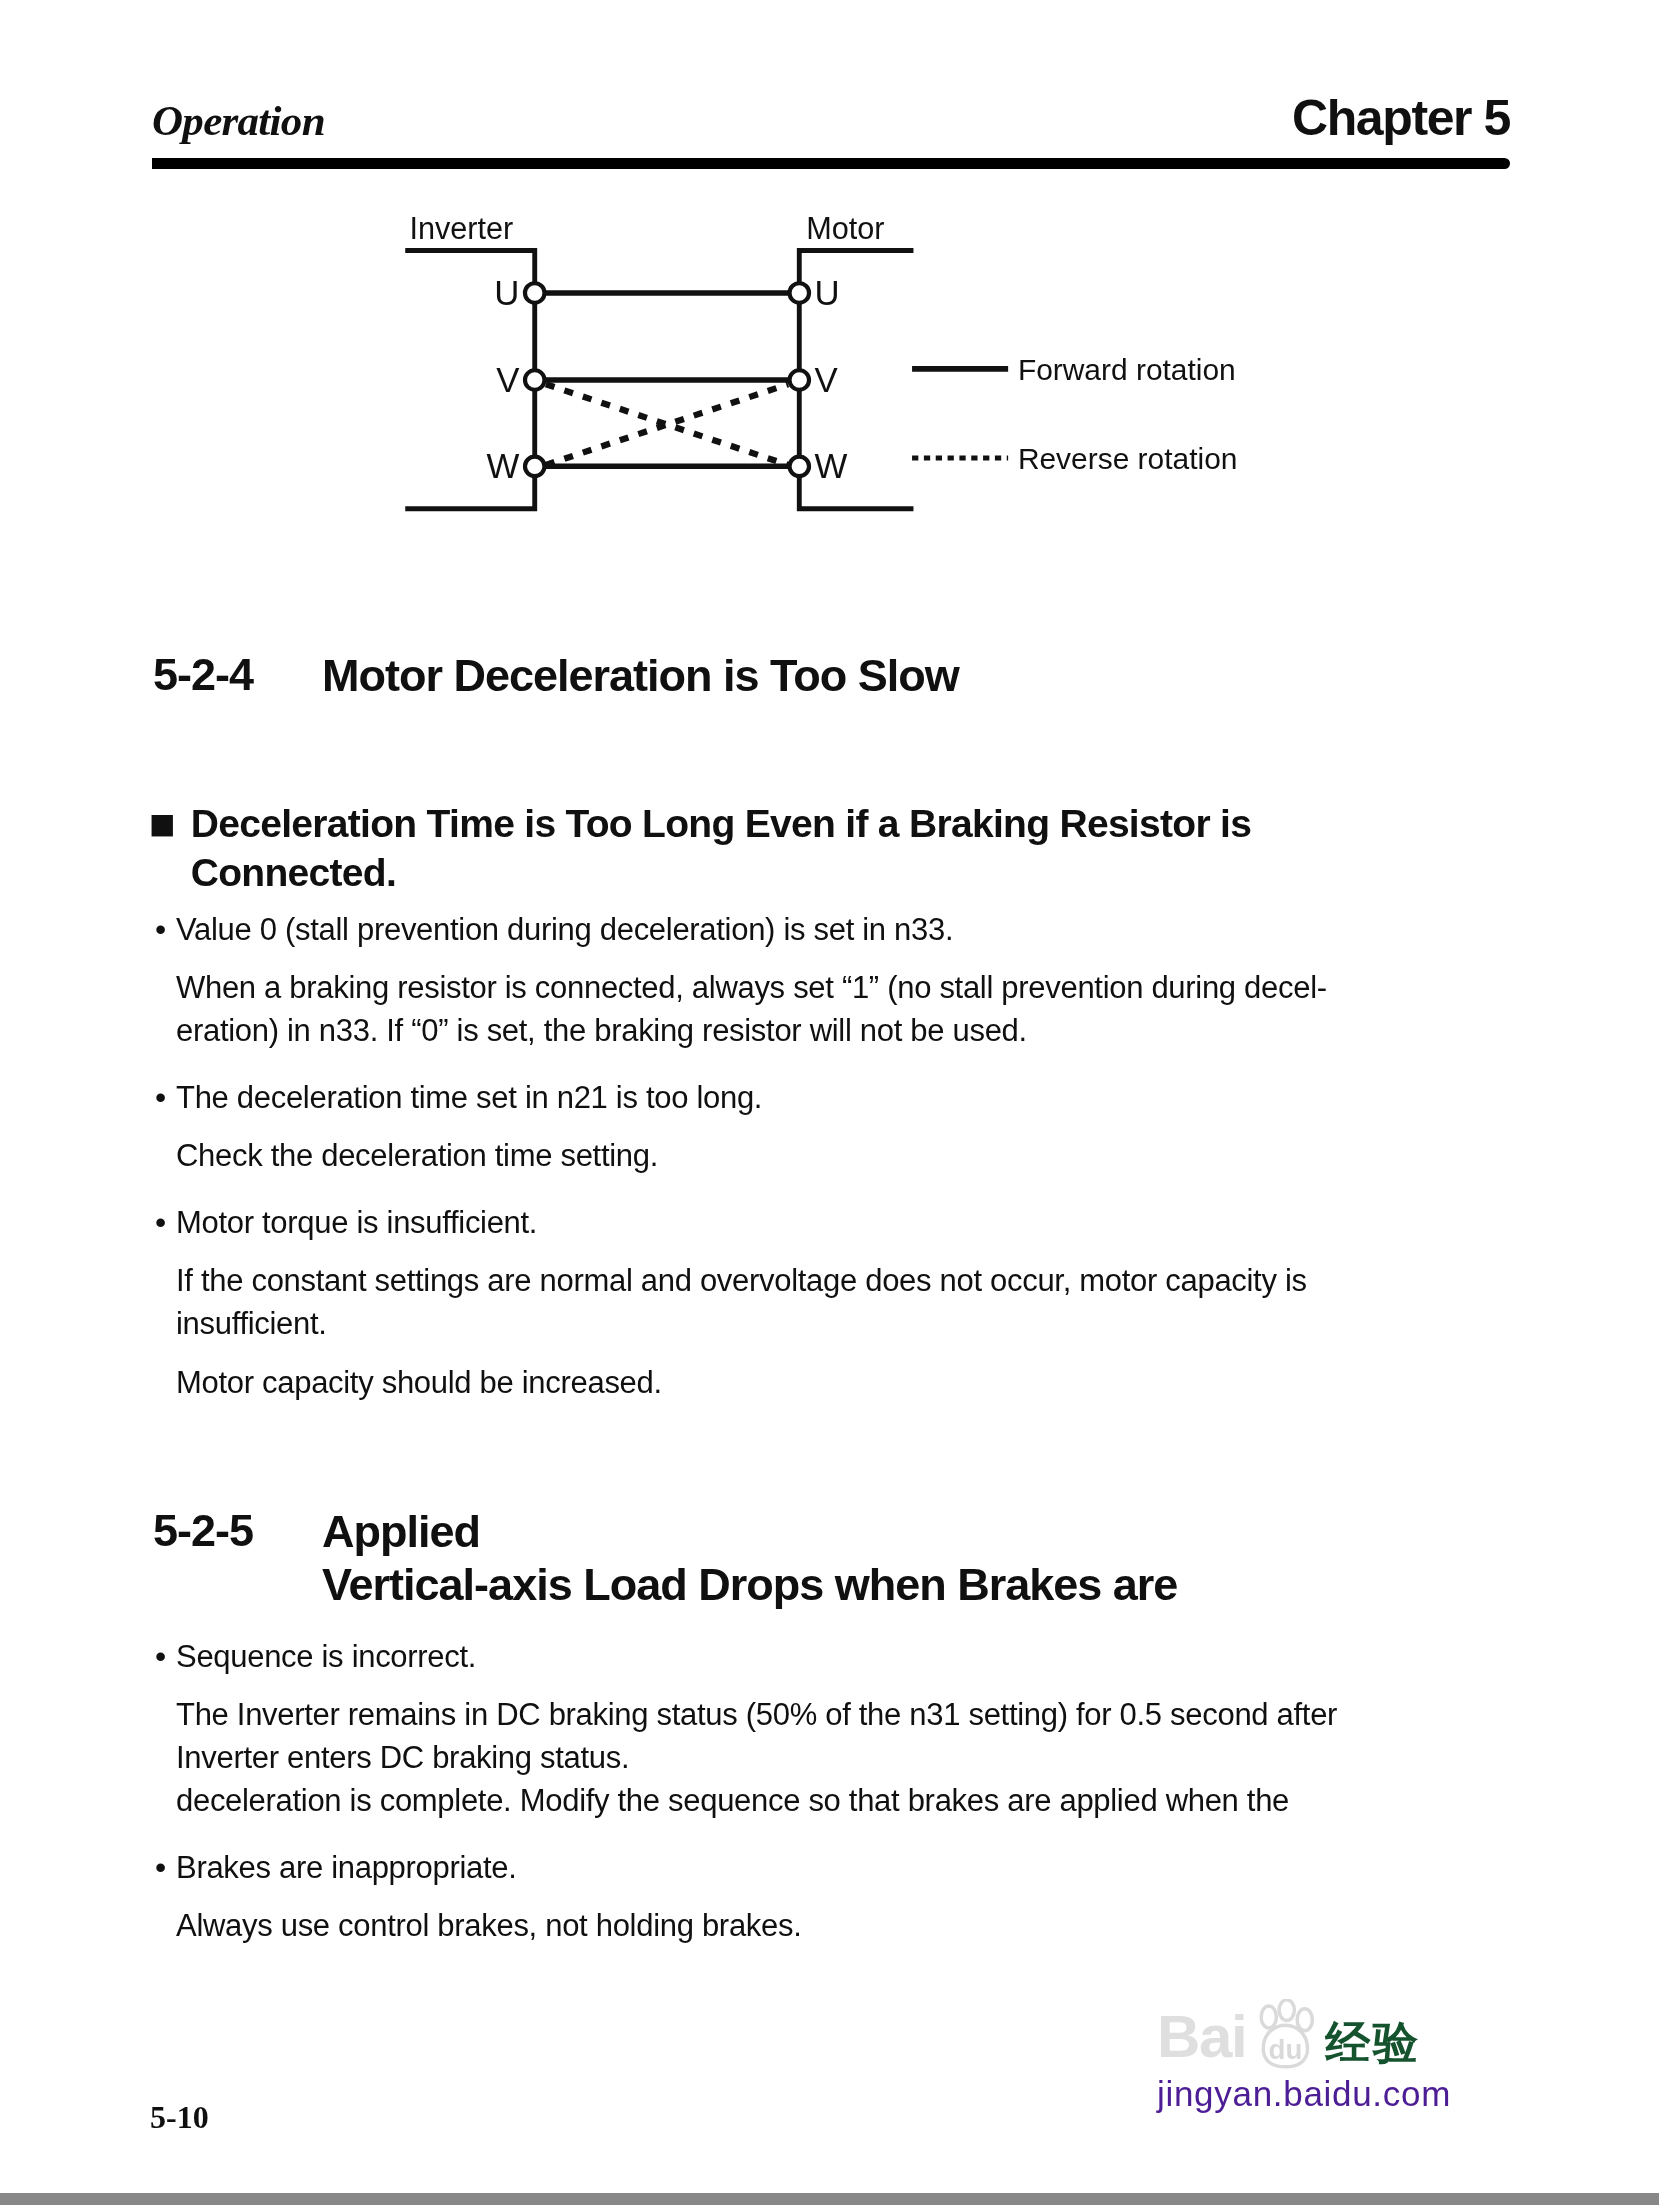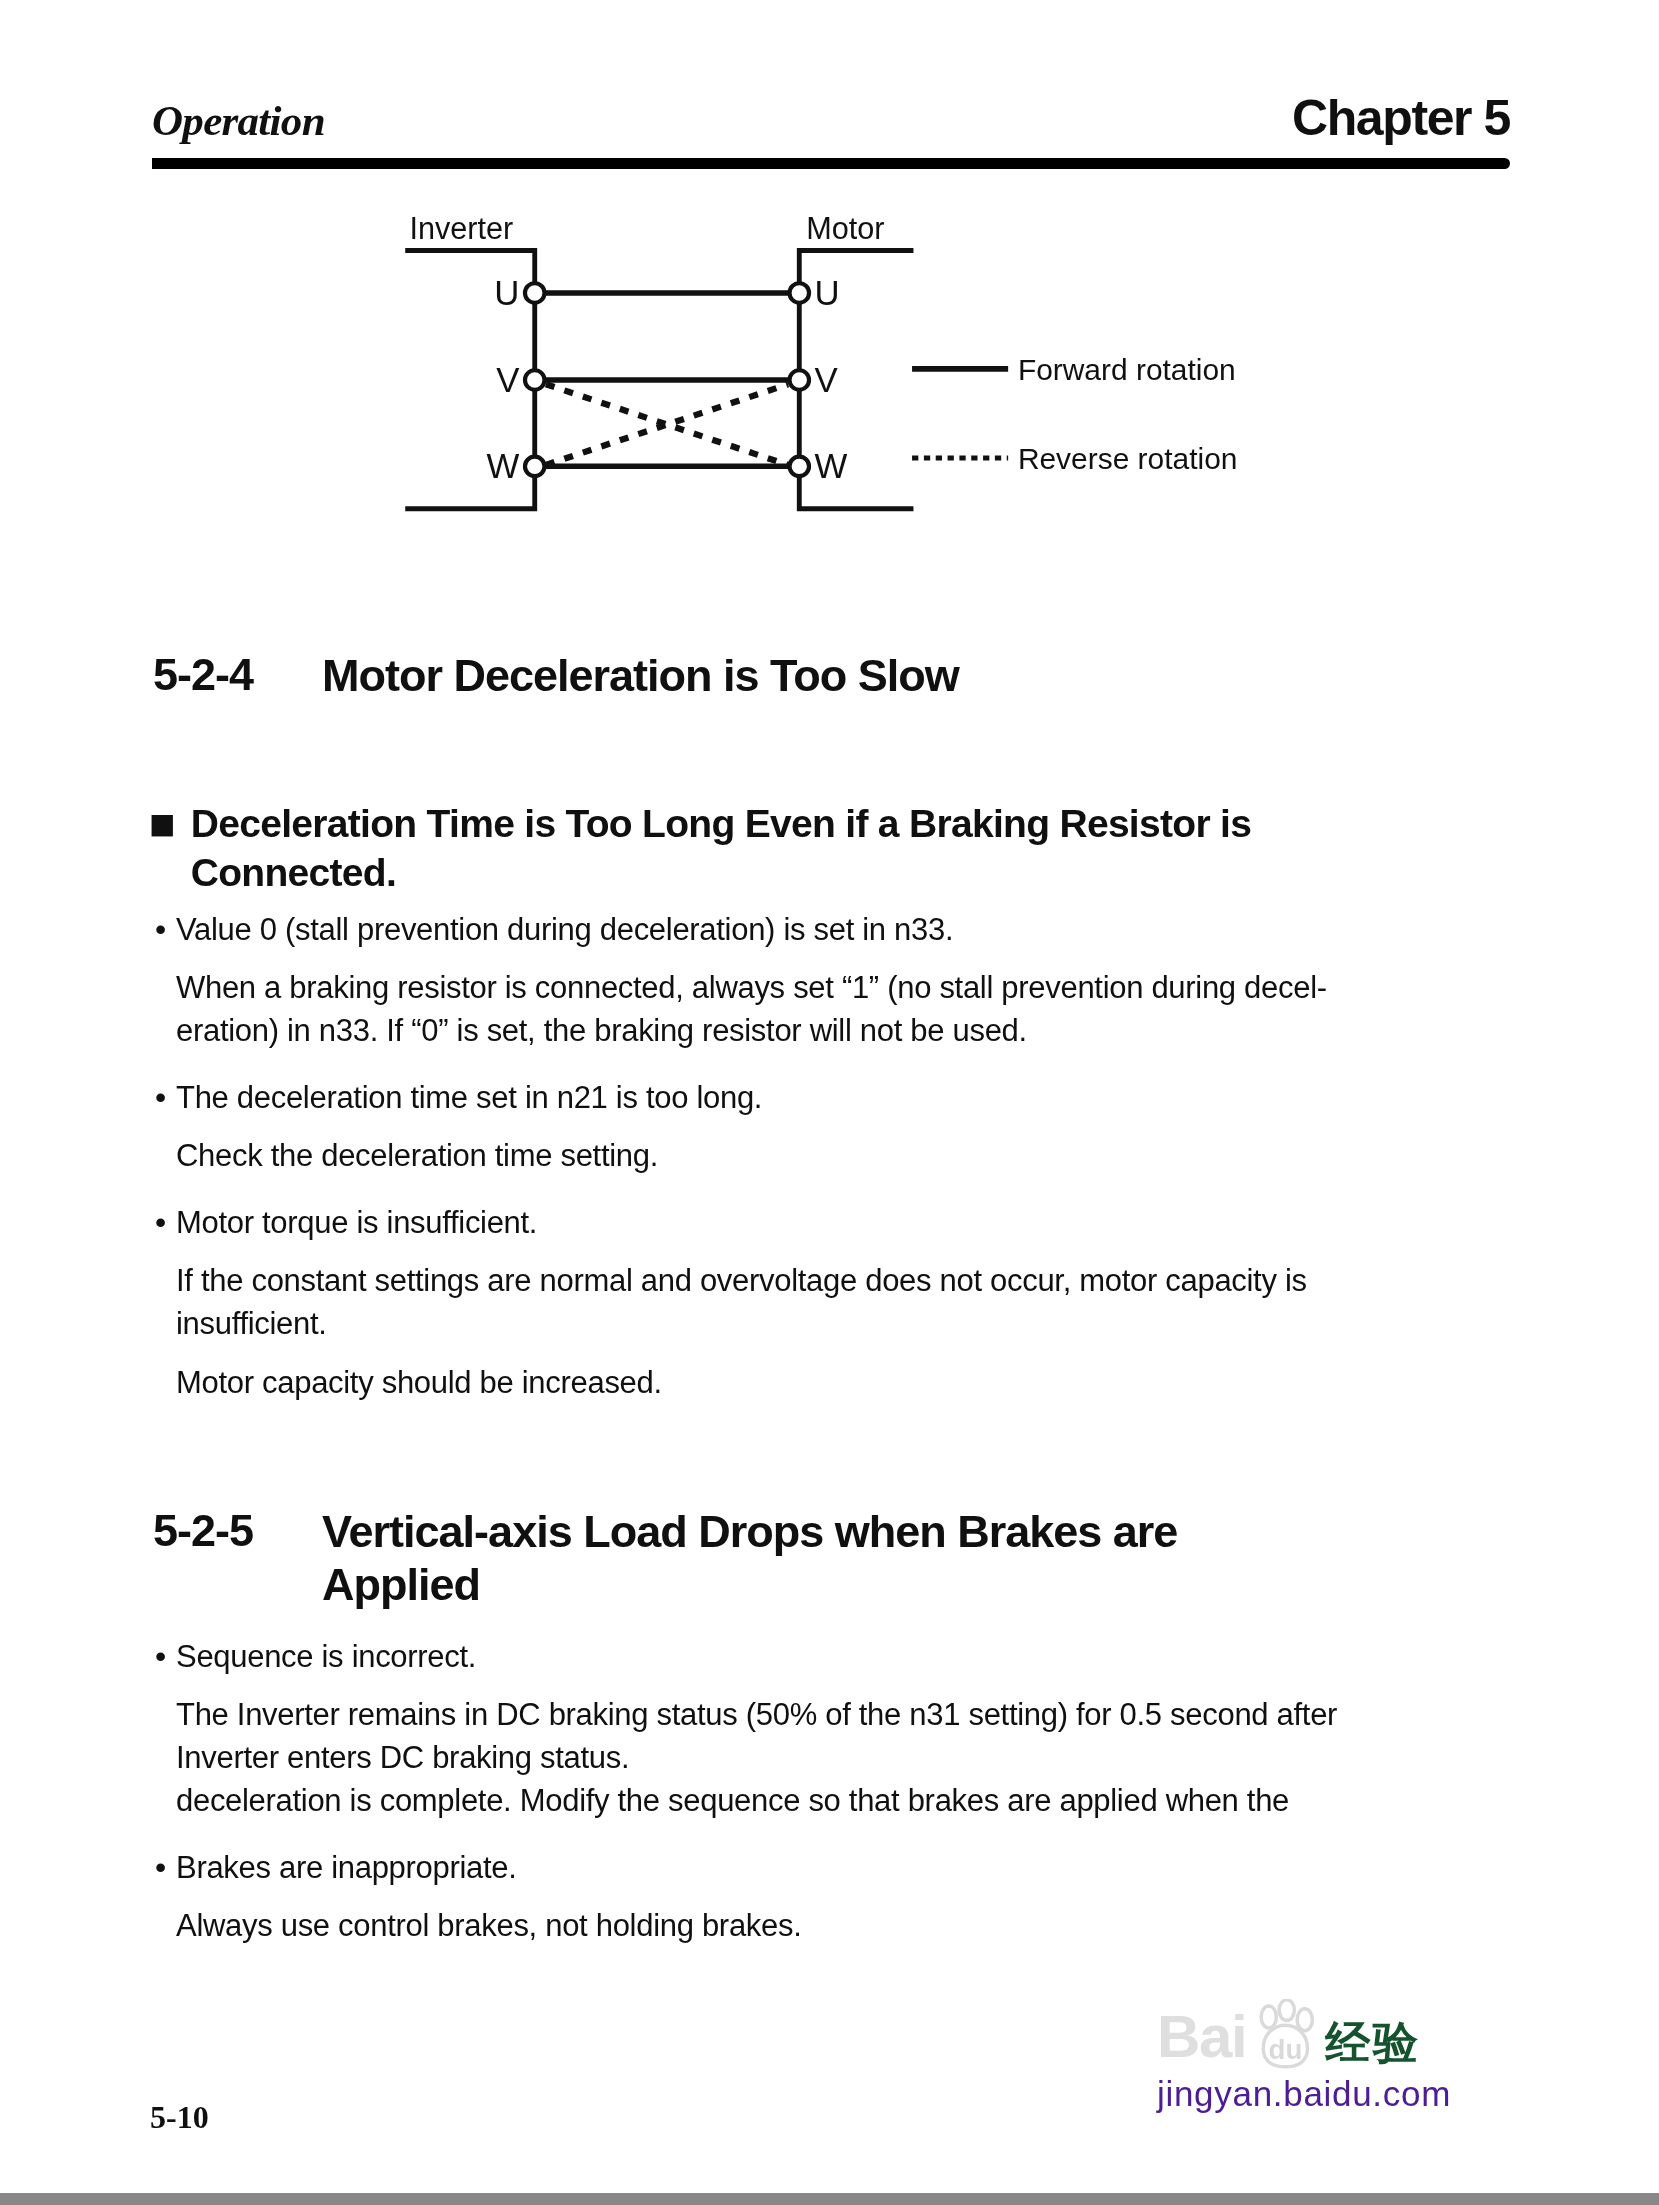--- a/index.html
+++ b/index.html
@@ -188,22 +188,22 @@
       <span class="bu">•</span>
       <span>
           <div class="line">Motor capacity should be increased.</div>
         </span>
     </div>
   </div>
 
   <div class="h2">
     <span class="num">5-2-5</span>
     <span class="ttl">
+      <div class="tl">Applied</div>
       <div class="tl">Vertical-axis Load Drops when Brakes are</div>
-      <div class="tl">Applied</div>
     </span>
   </div>
 
   <div class="blocks" style="margin-top:9.7px;">
     <div class="blk">
       <span class="bu">•</span>
       <span>
           <div class="line">Sequence is incorrect.</div>
         </span>
     </div>

